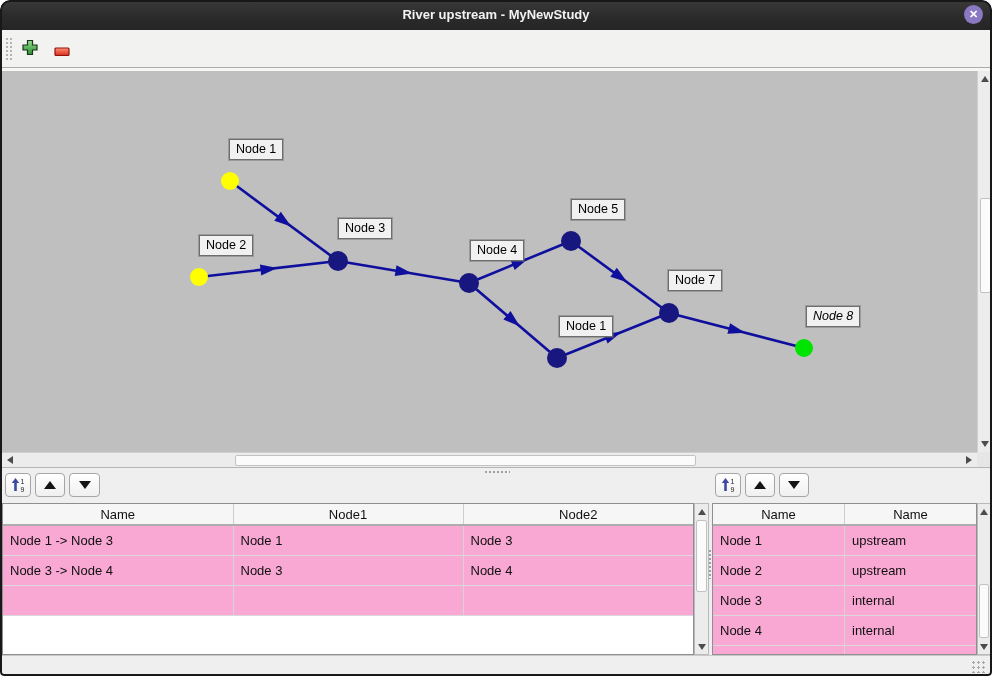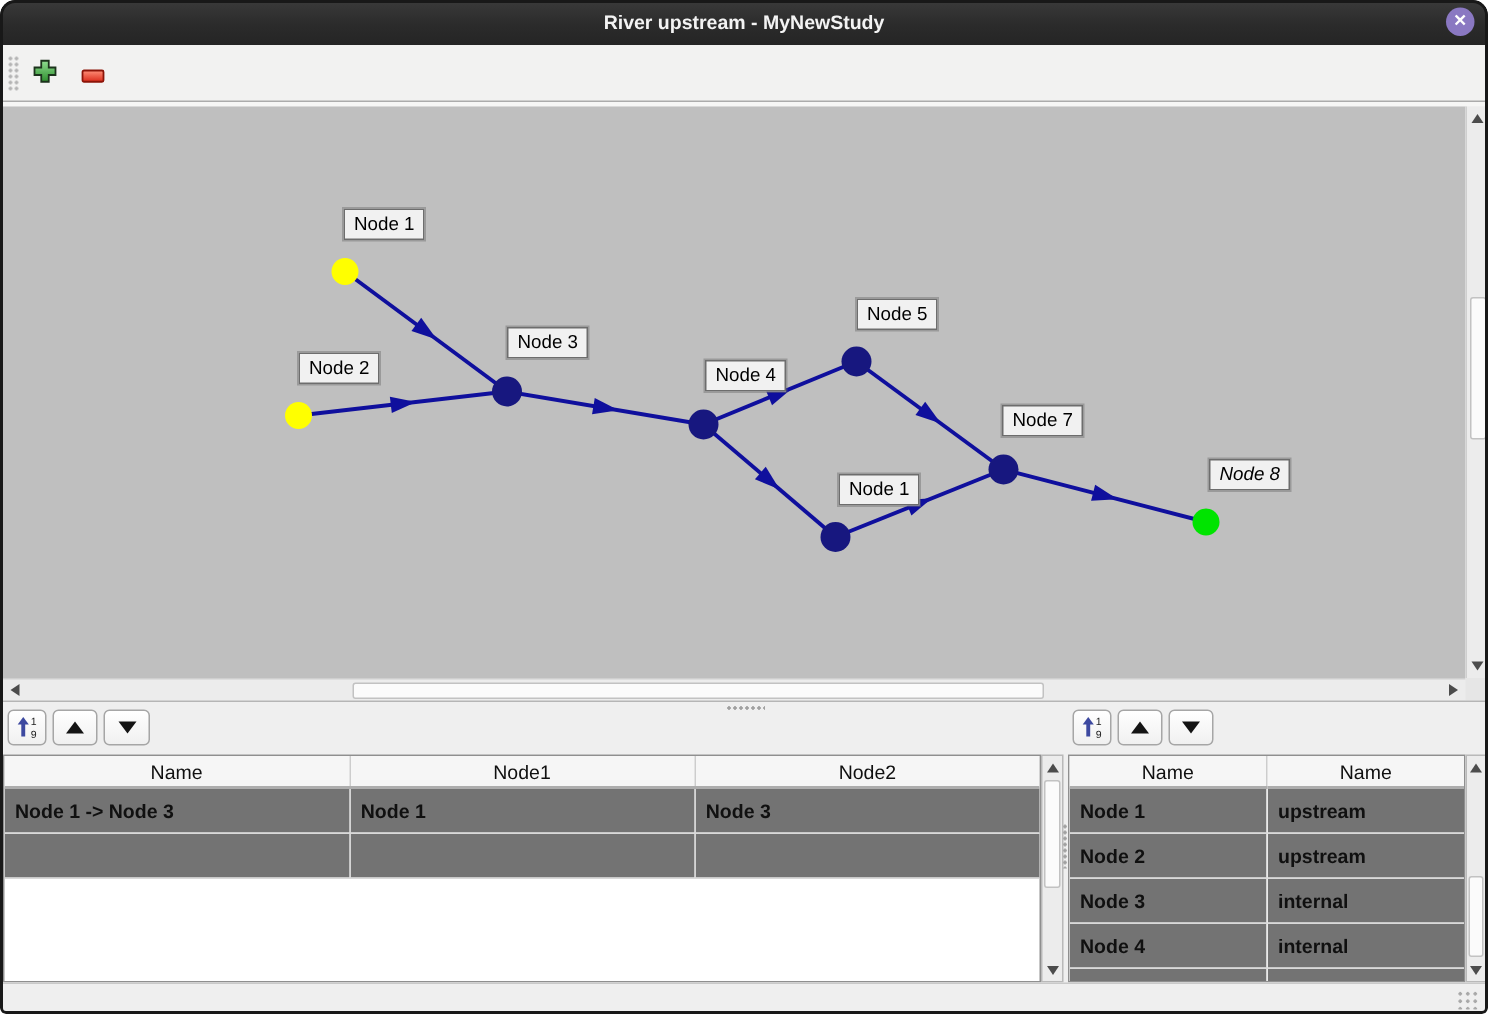--- a/index.html
+++ b/index.html
@@ -62,21 +62,21 @@
     border:1px solid #a6a6a6; border-radius:4px; display:flex; align-items:center; justify-content:center; cursor:pointer; }
   .tri-up-lg   { width:0; height:0; border-left:6px solid transparent; border-right:6px solid transparent; border-bottom:8px solid #141414; }
   .tri-down-lg { width:0; height:0; border-left:6px solid transparent; border-right:6px solid transparent; border-top:8px solid #141414; }
   
   .tbl { position:absolute; top:503px; height:152px; background:#ffffff;
     border:1px solid #8f8f8f; overflow:hidden; }
   .tbl table { border-collapse:collapse; table-layout:fixed; width:100%; font-size:13px;padding-left:36px; }
   .tbl thead tr { height:21px; }
   .tbl th { background:#f6f6f6; font-weight:normal; text-align:center; color:#101010;
     border-right:1px solid #cdcdcd; border-bottom:2px solid #adadad; padding:0; }
-  .tbl tbody tr { height:30px; background:#737373;font-weight:bold; }
+  .tbl tbody tr { height:30px; background:#f9a8d4; }
   .tbl td { border-right:1px solid #d4d4d4; border-bottom:1px solid #d9d9d9;
     padding:0 0 0 7px; color:#101010; overflow:hidden; white-space:nowrap; }
   .tbl th:last-child, .tbl td:last-child { border-right:none;margin-left:20px; }
   .tsb { position:absolute; top:503px; width:15px; height:152px; background:#ececec;
     border:1px solid #b9b9b9; }
   
   .statusbar { position:absolute; left:0; top:655px; width:992px; height:21px;
     background:#efefef; border-top:1px solid #c9c9c9; }
   .resize-grip { position:absolute; right:5px; top:4px; width:16px; height:13px;
     background-image:radial-gradient(circle, #a8a8a8 1px, transparent 1.3px); background-size:5px 5px; }
@@ -222,20 +222,25 @@
             <th>Node2</th>
           </tr>
         </thead>
         <tbody>
           <tr>
             <td>Node 1 -&gt; Node 3</td>
             <td>Node 1</td>
             <td>Node 3</td>
           </tr>
           <tr>
+            <td>Node 3 -&gt; Node 4</td>
+            <td>Node 3</td>
+            <td>Node 4</td>
+          </tr>
+          <tr>
             <td></td>
             <td></td>
             <td></td>
           </tr>
         </tbody>
       </table>
   </div>
   <div class="tsb" style="left:694px;">
     <div class="sb-btn" style="left:0; top:1px; width:13px; height:13px;">
         <div class="tri-up"></div>

